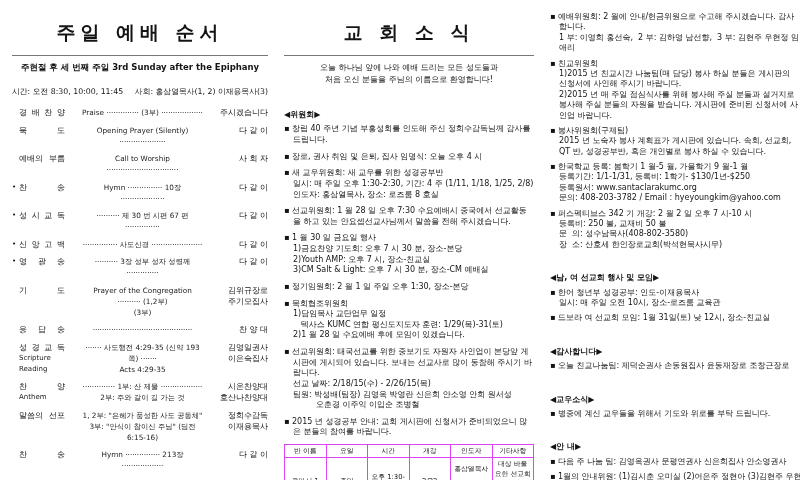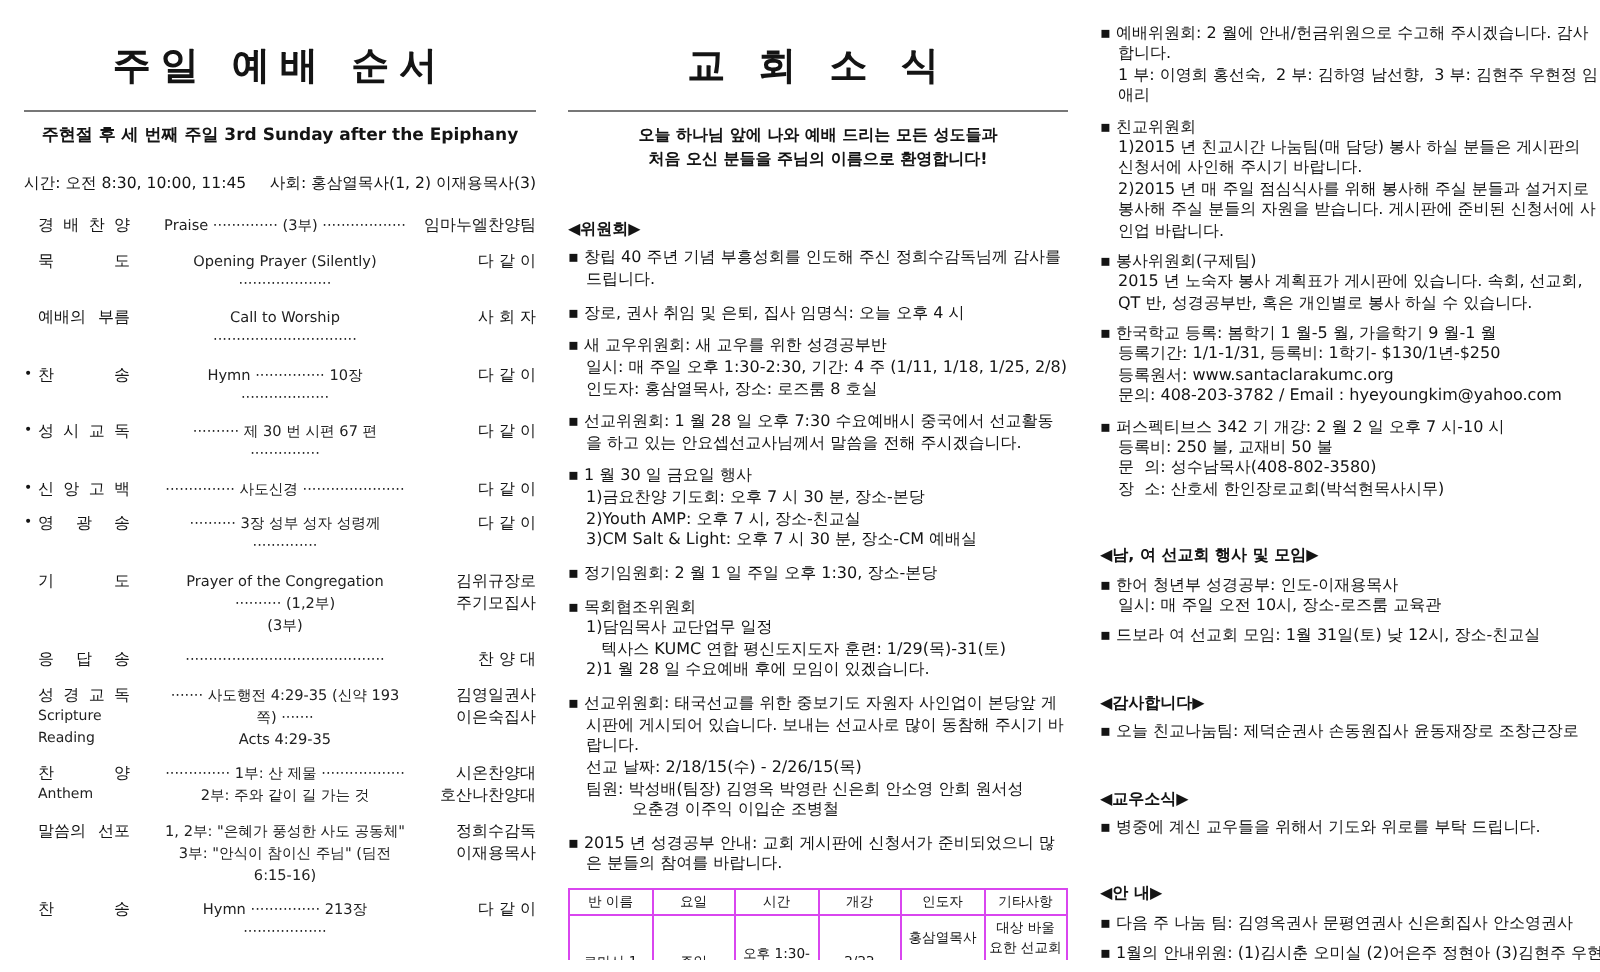--- a/index.html
+++ b/index.html
@@ -29,21 +29,21 @@
   .wsub { display: block; font-size: 7px; color: #222; }
   .wdesc { flex: 1 1 auto; text-align: center; white-space: pre-line; overflow: hidden; font-size: 7.3px; color: #222; }
   .wwho { width: 64px; flex: 0 0 auto; text-align: right; white-space: pre-line; }
 
   table { border-collapse: collapse; width: 100%; table-layout: fixed; }
   td { border: 1px solid #d946ef; font-size: 7.2px; padding: 1.5px 3px; vertical-align: middle; }
   .tc { text-align: center; }
   .pre { white-space: pre-line; }
 
   
-  .welcome { text-align: center; font-size: 8px; font-weight: bold; white-space: pre-line; line-height: 1.55; margin: 2px 0 14px; }
+  .welcome { text-align: center; font-size: 8px; font-weight: normal; white-space: pre-line; line-height: 1.55; margin: 2px 0 14px; }
   .blk { white-space: pre-wrap; font-size: 8px; line-height: 1.33; }
   .sec { font-weight: bold; margin: 23px 0 4px; }
   .bul { padding-left: 9px; text-indent: -9px; margin-bottom: 6px; }
   .col3 .blk { line-height: 1.3; }
   .col3 .bul { margin-bottom: 5px; }
 
   .classes { margin-top: 4px; }
   .classes td { font-size: 6.8px; padding: 1px 2px; }
   .stats { margin-top: 6px; }
   .stats td, .offering td { font-size: 7px; padding: 1px 1px; text-align: center; }
@@ -62,21 +62,21 @@
       <span>시간: 오전 8:30, 10:00, 11:45</span>
       <span>사회: 홍삼열목사(1, 2) 이재용목사(3)</span>
     </div>
 
     <div class="worship">
 
         <div class="wrow">
           <span class="wm"></span>
           <span class="wlab"><span class="wko">경 배 찬 양</span><span class="wsub"></span></span>
           <span class="wdesc">Praise ·············· (3부) ··················</span>
-          <span class="wwho">임마누엘찬양팀</span>
+          <span class="wwho">주시겠습니다</span>
         </div>
 
         <div class="wrow">
           <span class="wm"></span>
           <span class="wlab"><span class="wko">묵 도</span><span class="wsub"></span></span>
           <span class="wdesc">Opening Prayer (Silently) ····················</span>
           <span class="wwho">다  같  이</span>
         </div>
 
         <div class="wrow">

